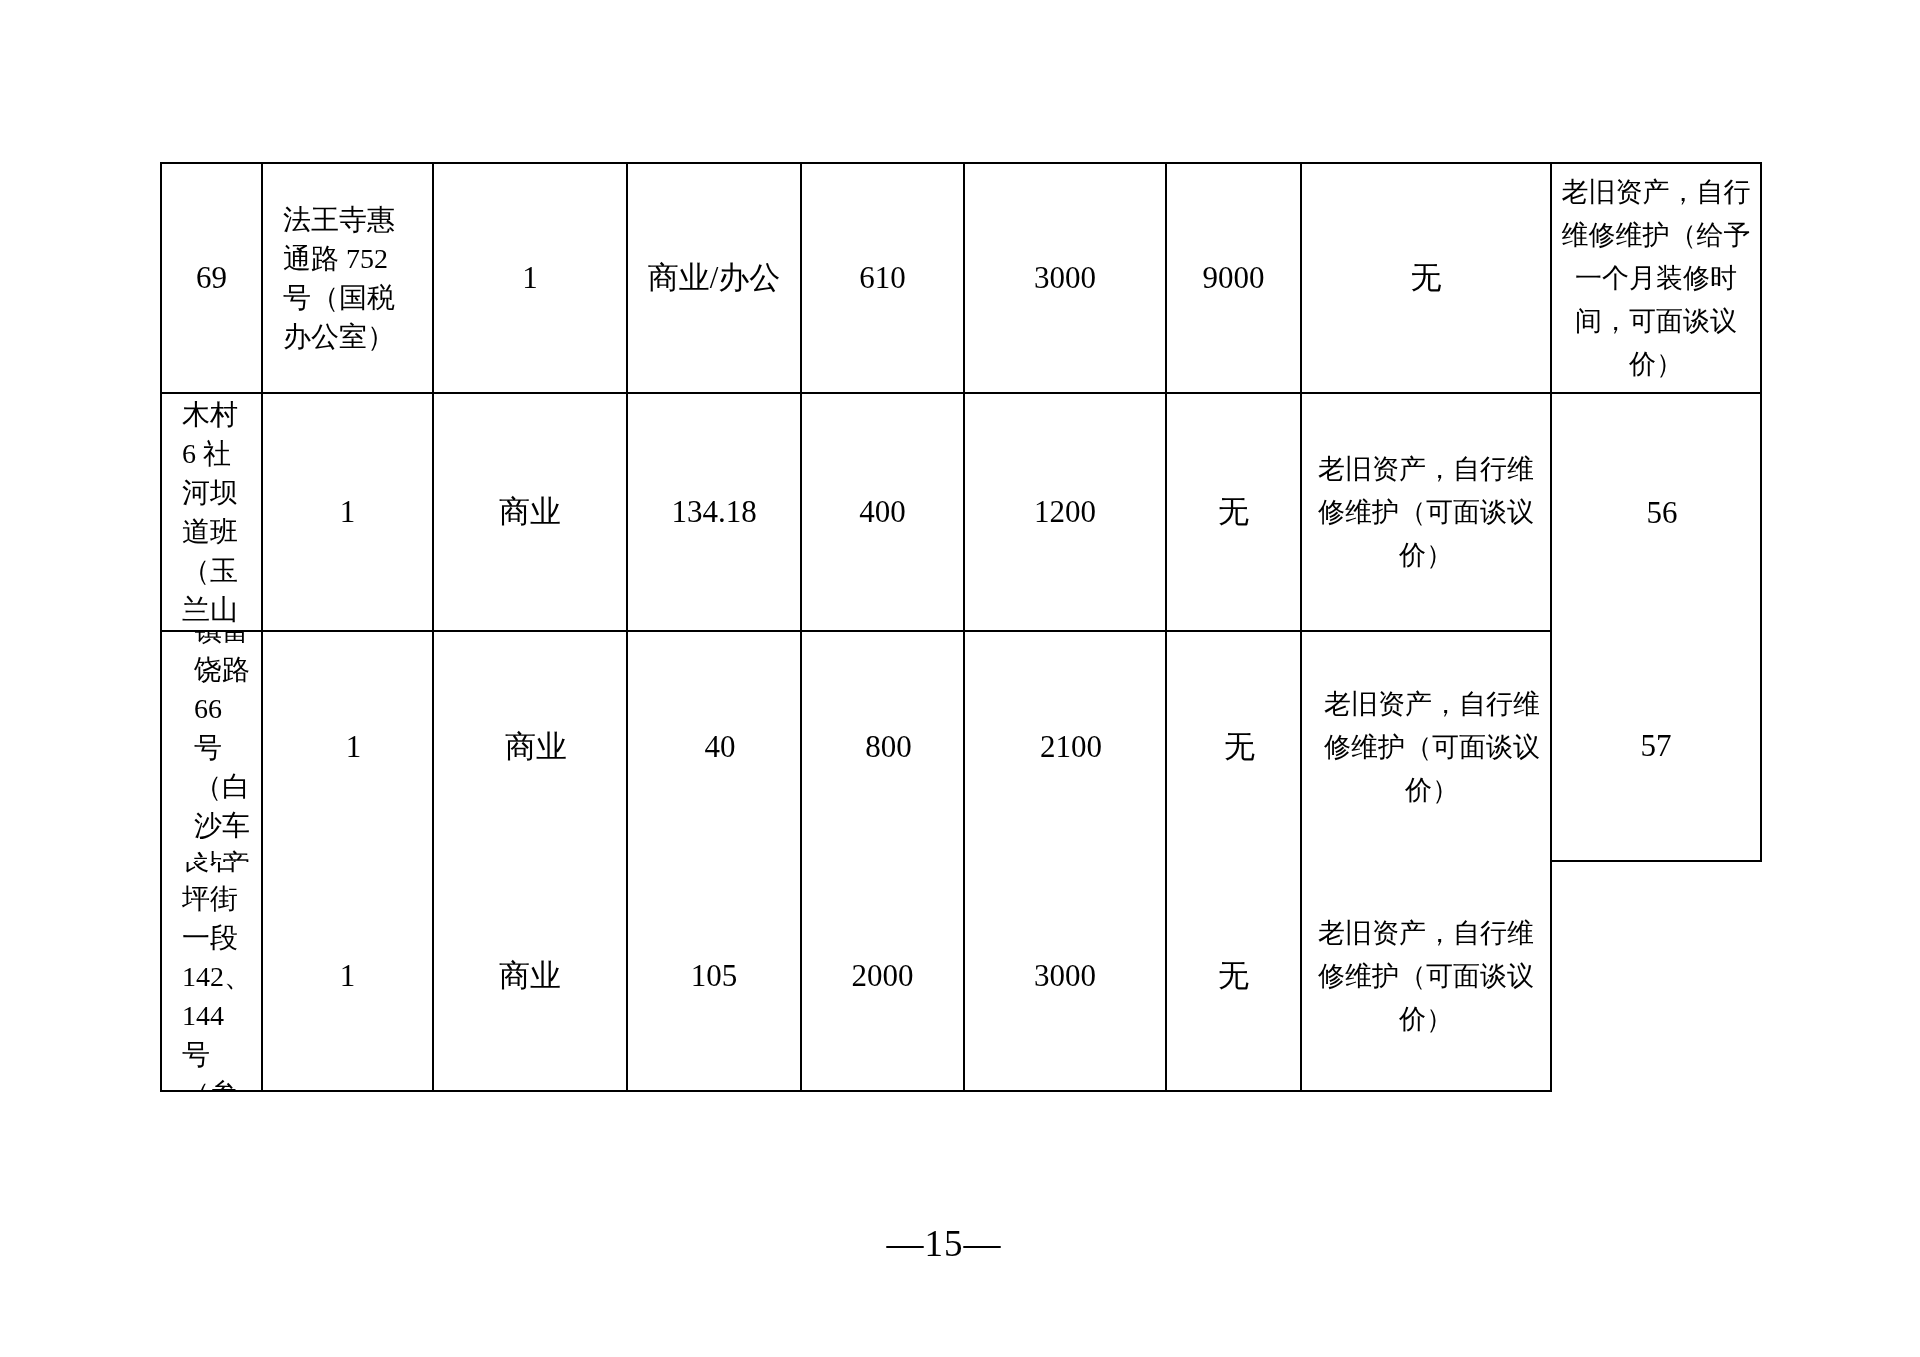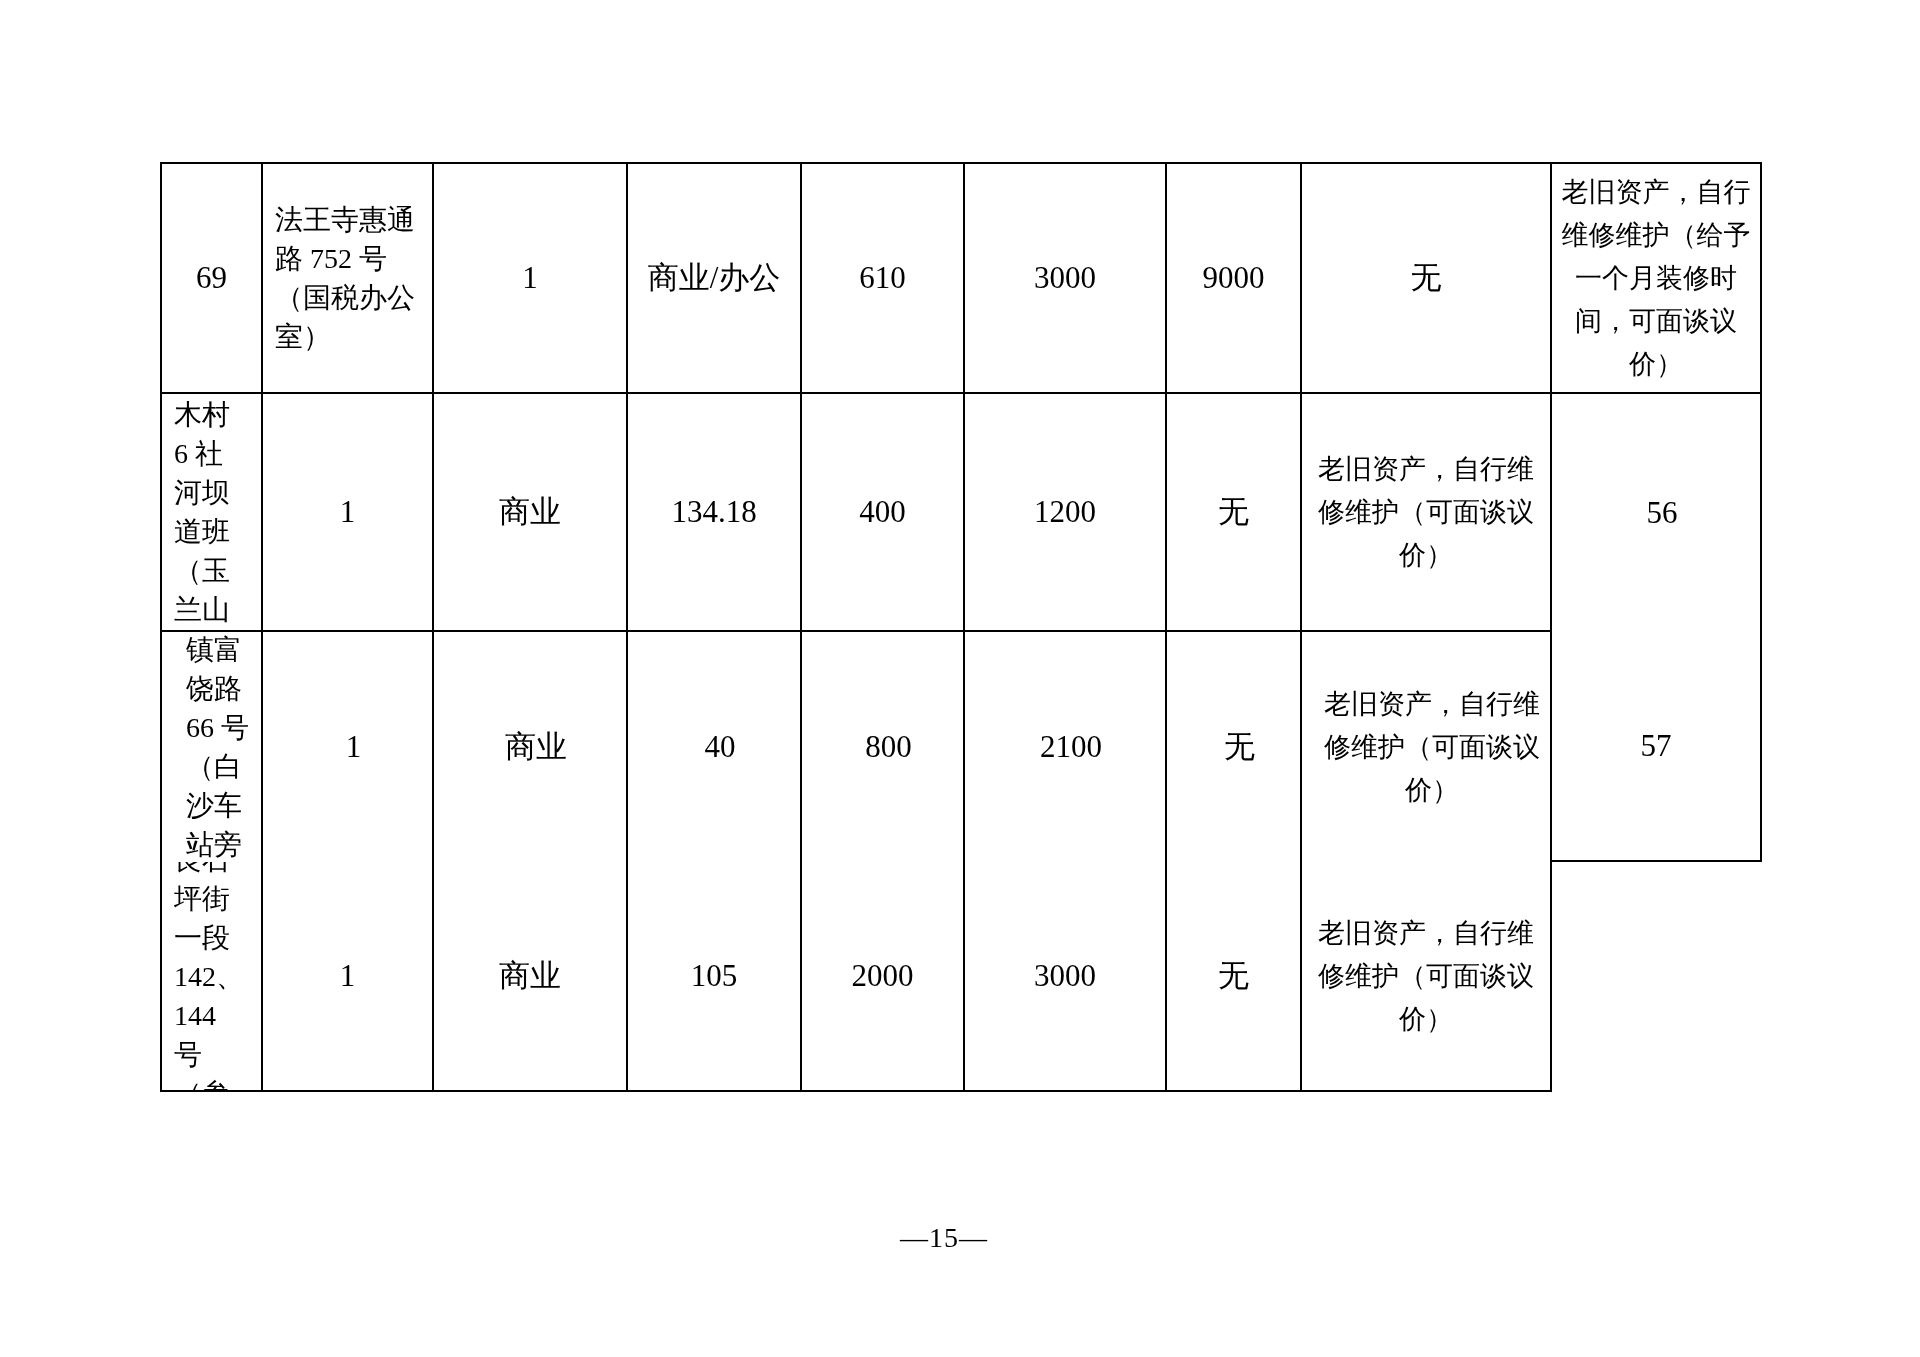--- a/index.html
+++ b/index.html
@@ -27,33 +27,33 @@
     text-align:center;
     font-size:31px;
     line-height:46px;
     overflow:hidden;
   }
   
   .cell.r2 { border-bottom:none;margin-left:12px; }
   .cell.c1 {
     justify-content:flex-start;
     text-align:left;
-    padding:0 12px;
+    padding:0 20px;
     font-size:28px;
     line-height:39px;
   }
   .cell.c8 {
     font-size:27px;
     line-height:43px;
     padding:12px 8px;
   }
   .page-number {
     position:absolute; left:0; top:1222px; width:1888px;
     text-align:center;
-    font-size:28px;
+    font-size:37px;
     letter-spacing:1px;
   }
 </style>
 </head>
 <body>
 
 <div class="page">
 
   <div class="asset-table">
 

